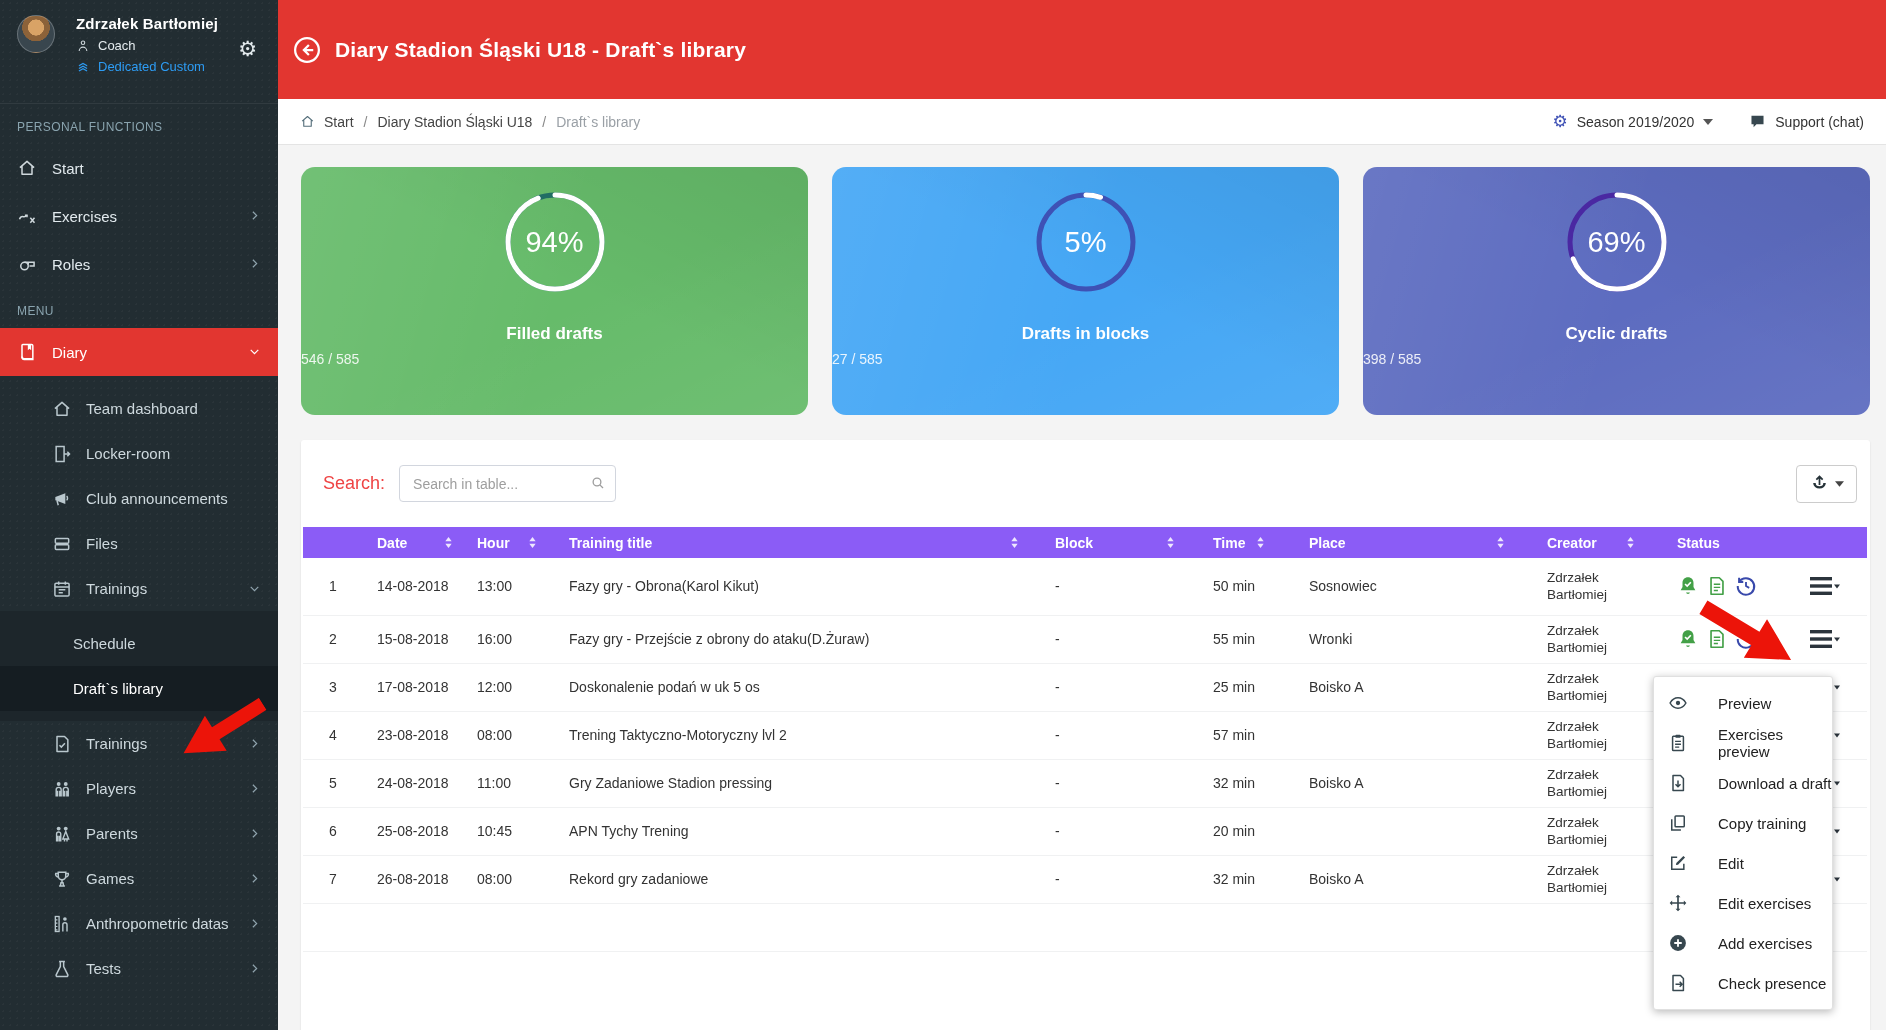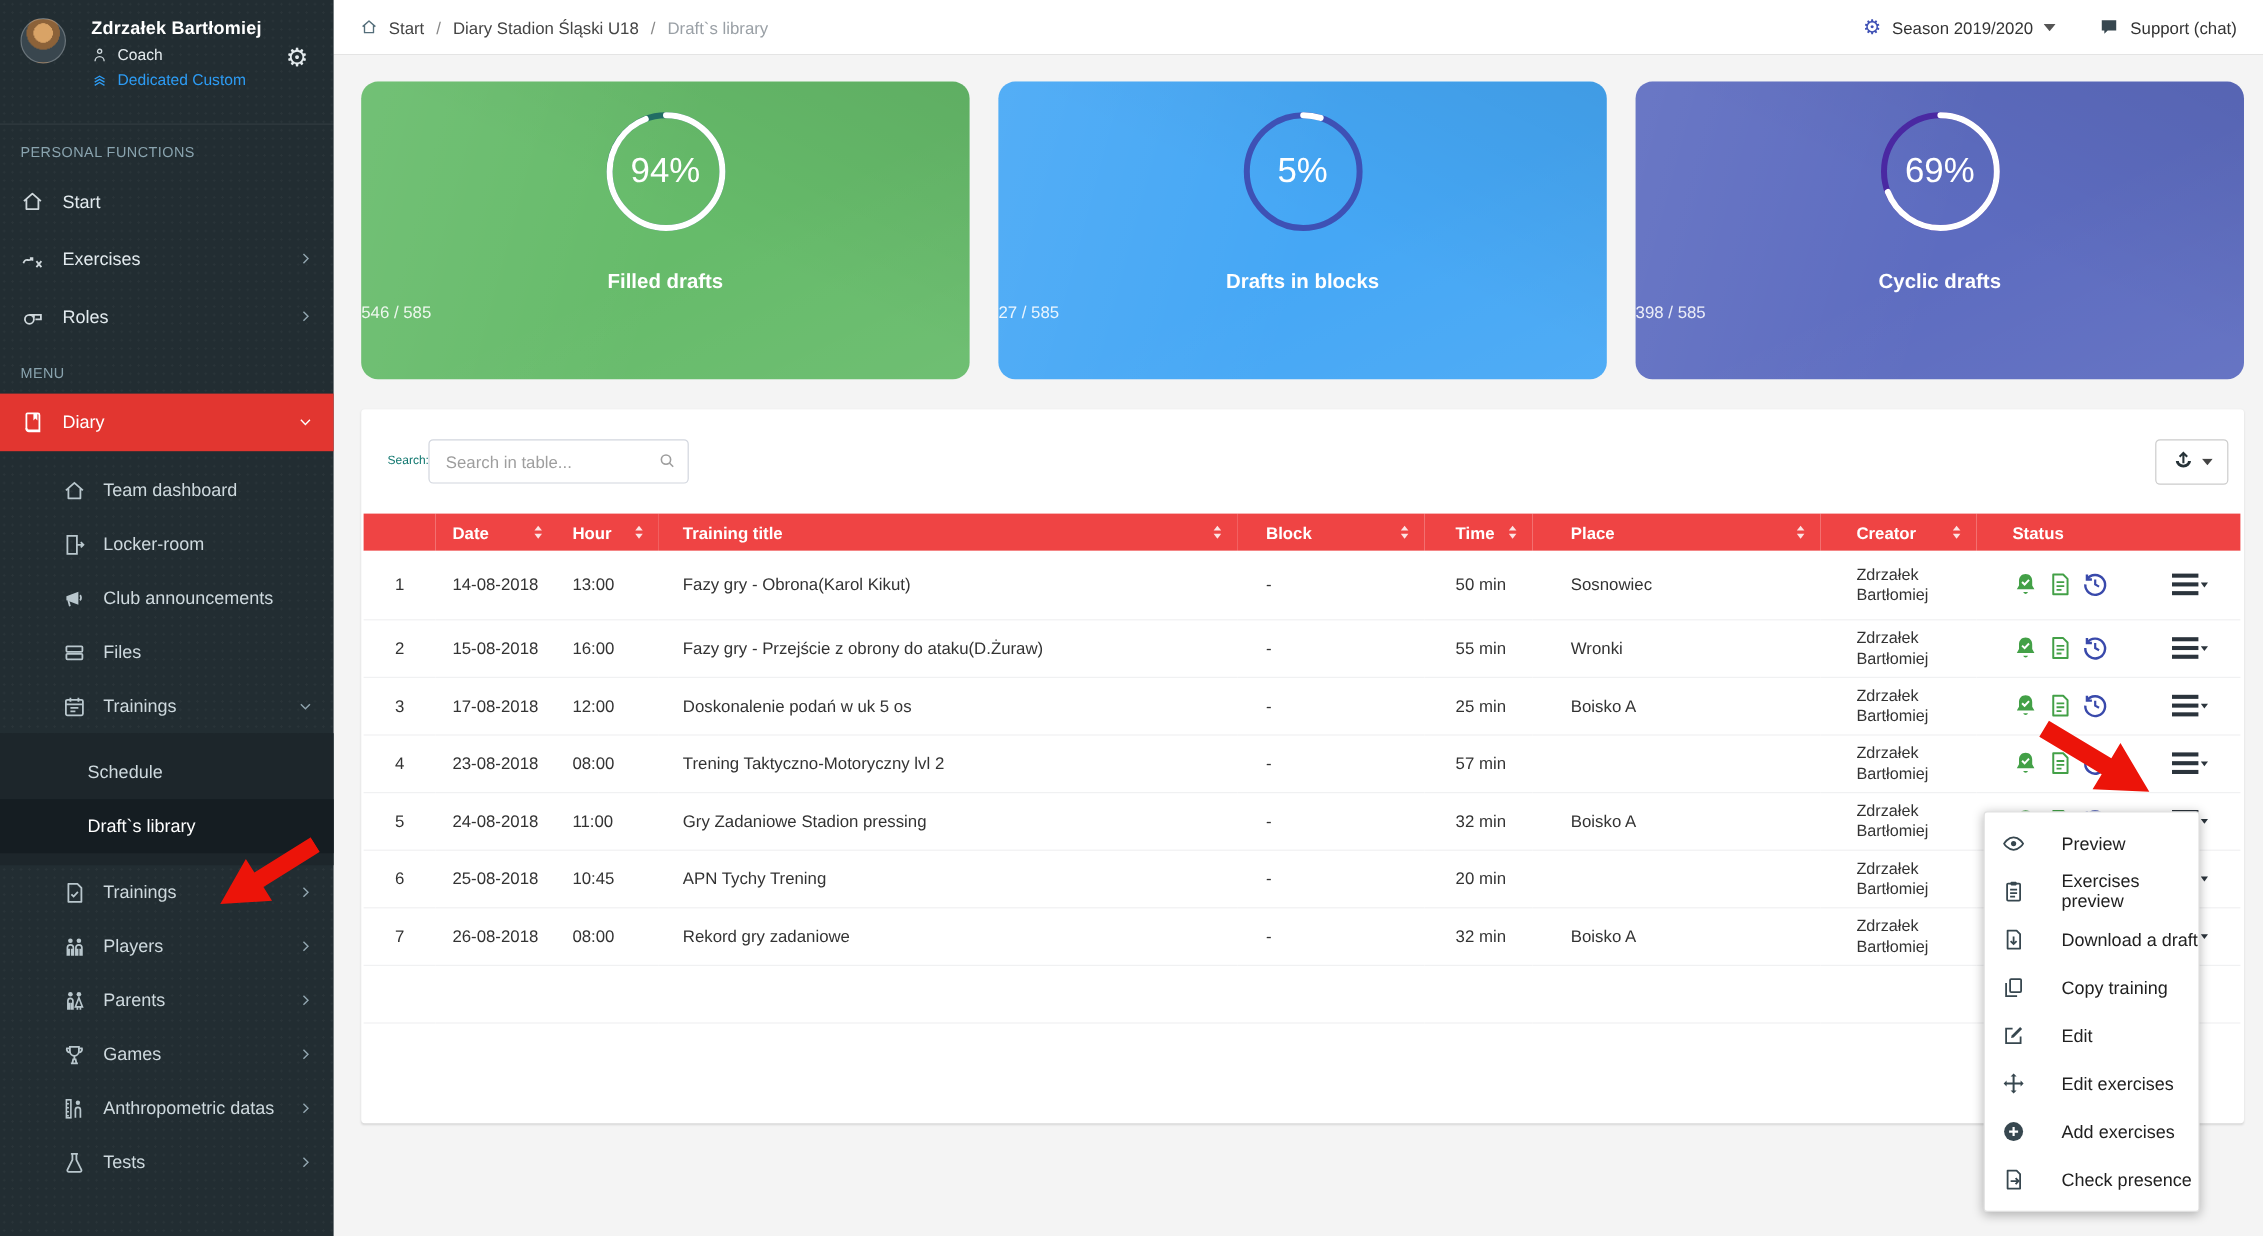--- a/index.html
+++ b/index.html
@@ -75,35 +75,35 @@
 
   
   .panel { background:#fff; border-radius:3px; box-shadow:0 1px 2px rgba(0,0,0,.12); min-height:595px; }
   .panel-header { height:77px; display:flex; align-items:center; padding:0 22px; border-bottom:1px solid #e8e8e8; }
   .panel-title { font-size:17px; font-weight:normal; color:#444; }
   .filters { margin-left:auto; display:flex; align-items:center; gap:38px; }
   .filter { display:flex; align-items:center; gap:10px; cursor:pointer; font-size:14px; color:#333; }
   .radio { width:21px; height:21px; border:2px solid #607d8b; border-radius:50%; flex:0 0 auto; }
   .radio.checked::after { content:""; display:block; width:9px; height:9px; margin:4px auto; background:#546e7a; border-radius:50%; }
   .search-row { height:87px; display:flex; align-items:center; padding:0 13px 0 22px; }
-  .search-label { font-size:10px; color:#0f766e; }
+  .search-label { font-size:18px; color:#ef4444; margin-right:14px; }
   .search-box { position:relative; }
   .search-box input { width:217px; height:37px; border:1px solid #d2d6de; border-radius:4px; padding:0 34px 0 13px; font-size:14px; color:#333; font-family:"Liberation Sans",sans-serif; outline:none; }
   .search-box input::placeholder { color:#9e9e9e; }
   .search-ic { position:absolute; right:10px; top:10px; width:16px; height:16px; color:#9e9e9e; }
   .search-ic svg { width:16px; height:16px; display:block; }
   .export-btn { margin-left:auto; width:61px; height:38px; border:1px solid #ccc; border-radius:4px; background:#fff; display:flex; align-items:center; justify-content:center; gap:6px; cursor:pointer; color:#263238; }
   .export-ic { width:19px; height:19px; }
   .export-ic svg { width:19px; height:19px; display:block; }
   .export-caret { width:9px; height:6px; color:#444; }
   .export-caret svg { width:9px; height:6px; display:block; }
 
   
   table { border-collapse:collapse; table-layout:fixed; width:1564px; margin:0 2px; }
-  thead th { background:#ef4444; color:#fff; font-size:14px; font-weight:bold; height:31px; text-align:left; }
+  thead th { background:#8b5cf6; color:#fff; font-size:14px; font-weight:bold; height:31px; text-align:left; }
   .hcell { display:flex; align-items:center; }
   .hcell .sort { margin-left:auto; margin-right:12px; width:9px; height:13px; flex:0 0 auto; cursor:pointer; }
   .hcell .sort svg { width:9px; height:13px; display:block; }
   tbody td { font-size:14px; color:#333; border-bottom:1px solid #f0f1f2; vertical-align:middle; }
   tbody tr { height:48px; background:#fff; }
   tbody tr.first { height:57px; }
   tbody tr.partial td { vertical-align:top; padding-top:22px; }
   td.c0 { text-align:center; color:#333; }
   .c0 { width:60px; } .c1 { width:102px; } .c2 { width:84px; } .c3 { width:482px; }
   .c4 { width:156px; } .c5 { width:90px; } .c6 { width:240px; } .c7 { width:130px; } .c8 { width:220px; }
@@ -363,20 +363,29 @@
               <svg viewBox="0 0 24 24">
                 <path d="M9 5l7 7-7 7" fill="none" stroke="currentColor" stroke-width="2.2"></path>
               </svg>
             </span>
           </div>
         </div>
       </nav>
   </aside>
 
   <div class="main">
+    <header class="topbar">
+      <span class="back">
+          <svg viewBox="0 0 24 24">
+            <circle cx="12" cy="12" r="9.5" fill="none" stroke="currentColor" stroke-width="1.8"></circle>
+            <path d="M13.5 8L9.5 12l4 4M9.5 12H17" fill="none" stroke="currentColor" stroke-width="1.8"></path>
+          </svg>
+        </span>
+      <h1 class="page-title">Diary Stadion Śląski U18 - Draft`s library</h1>
+    </header>
 
     <div class="breadcrumb-bar">
       <span class="bc-home">
           <svg viewBox="0 0 24 24">
             <path d="M3.5 11.5 12 4l8.5 7.5M6 10v9.5h12V10" fill="none" stroke="currentColor" stroke-width="1.8" stroke-linejoin="round"></path>
           </svg>
         </span>
       <span id="bc-items"><span class="bc-item">Start</span><span class="bc-sep">/</span><span class="bc-item">Diary Stadion Śląski U18</span><span class="bc-sep">/</span><span class="bc-item current">Draft`s library</span></span>
       <div class="bc-right">
         <div class="season-select">

